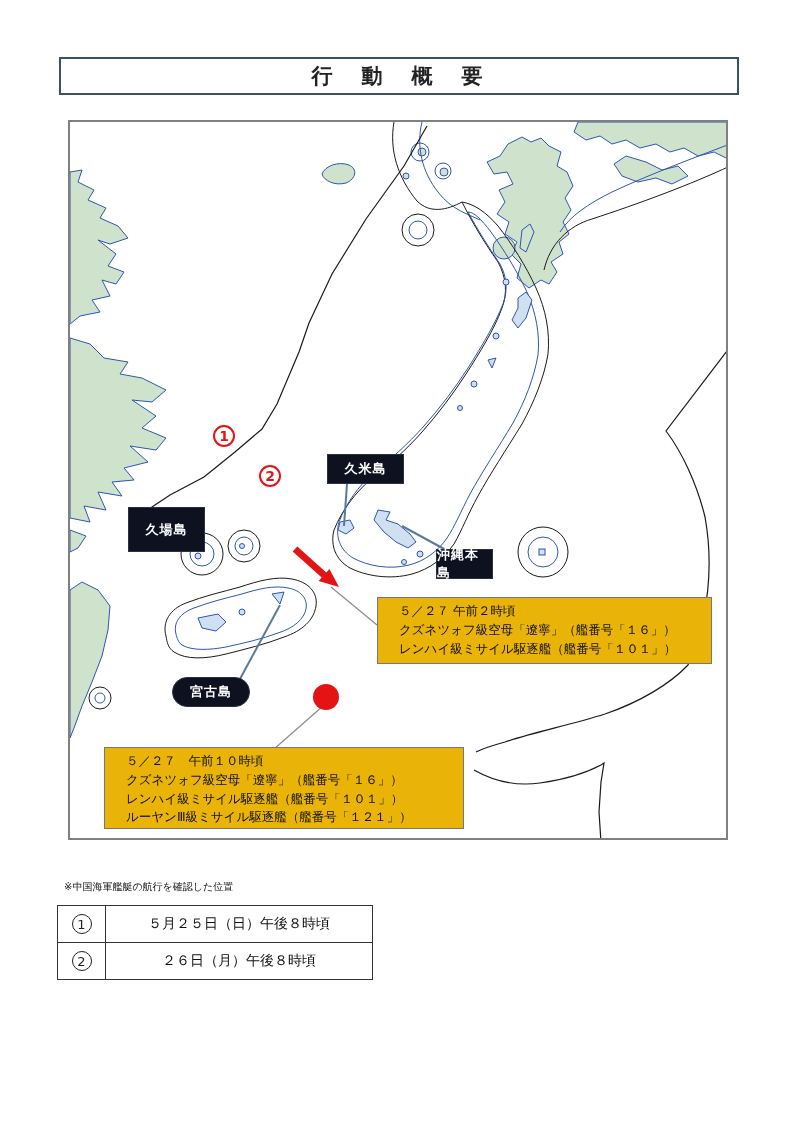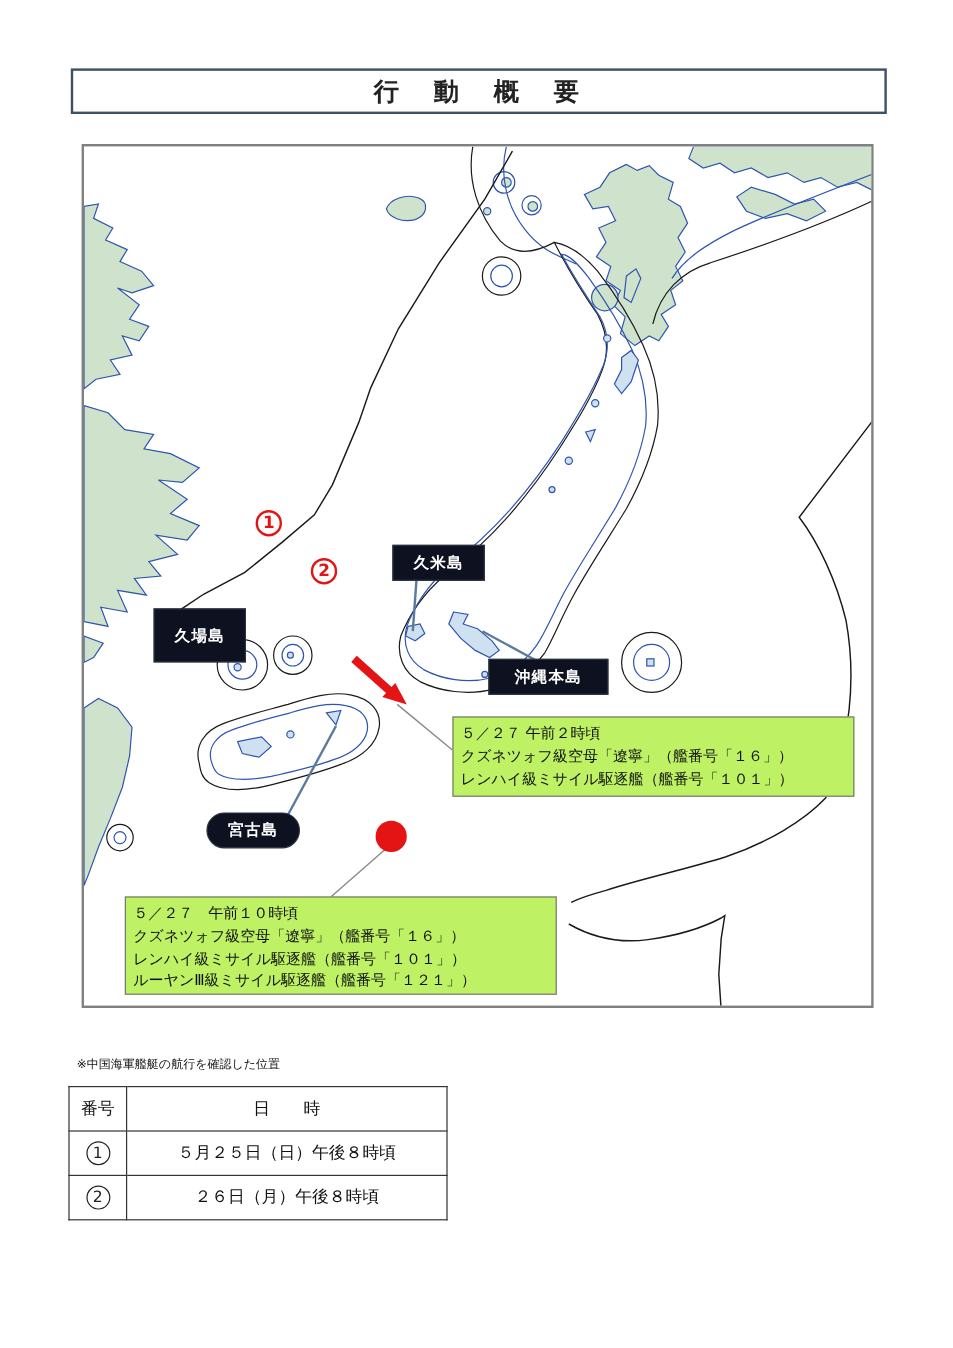--- a/index.html
+++ b/index.html
@@ -30,22 +30,22 @@
     letter-spacing:1px;
   }
   
   .marker {
     position:absolute; width:22px; height:22px; border:2px solid #e51414; border-radius:50%;
     color:#e51414; font-size:14px; font-weight:bold;
     display:flex; align-items:center; justify-content:center; background:rgba(255,255,255,0.0);
   }
   
   .ann {
-    position:absolute; background:#bef264; border:1px solid #777;
-    font-size:12.5px; line-height:1.5; padding:4px 6px; color:#111; white-space:nowrap;
+    position:absolute; background:#eab308; border:1px solid #777;
+    font-size:12.5px; line-height:1.5; padding:4px 21px; color:#111; white-space:nowrap;
   }
 
   
   .note { position:absolute; left:64px; top:880px; font-size:10px; color:#111; }
   .postable {
     position:absolute; left:57px; top:905px; border-collapse:collapse; background:#fff;
   }
   .postable td {
     border:1.5px solid #333; font-size:14px; color:#111; text-align:center; vertical-align:middle;
   }
@@ -172,21 +172,21 @@
 
     <circle cx="256" cy="575" r="13" fill="#e51414"></circle>
   </svg>
 
   <div class="isl-label" style="left:20px; top:385px; width:77px; height:45px;margin-left:38px;">
     <span>久場島</span>
   </div>
   <div class="isl-label" style="left:257px; top:332px; width:77px; height:30px;">
     <span>久米島</span>
   </div>
-  <div class="isl-label" style="left:337px; top:427px; width:100px; height:30px;">
+  <div class="isl-label" style="left:366px; top:427px; width:57px; height:30px;">
     <span>沖縄本島</span>
   </div>
   <div class="isl-label" style="left:102px; top:555px; width:78px; height:30px;border-radius:15px;">
     <span>宮古島</span>
   </div>
 
   <div class="marker" style="left:143px; top:303px;">
     <span>1</span>
   </div>
   <div class="marker" style="left:189px; top:343px;">
@@ -204,24 +204,20 @@
     <div>クズネツォフ級空母「遼寧」（艦番号「１６」）</div>
     <div>レンハイ級ミサイル駆逐艦（艦番号「１０１」）</div>
     <div>ルーヤンⅢ級ミサイル駆逐艦（艦番号「１２１」）</div>
   </div>
 </div>
 
 <div class="note">※中国海軍艦艇の航行を確認した位置</div>
 
 <table class="postable">
   <tbody>
-      <tr>
-    <td class="c-num">番号</td>
-    <td class="c-dt">日　　時</td>
-  </tr>
   <tr>
     <td class="c-num">
       <span class="tbl-circle">1</span>
     </td>
     <td class="c-dt">５月２５日（日）午後８時頃</td>
   </tr>
   <tr>
     <td class="c-num">
       <span class="tbl-circle">2</span>
     </td>

